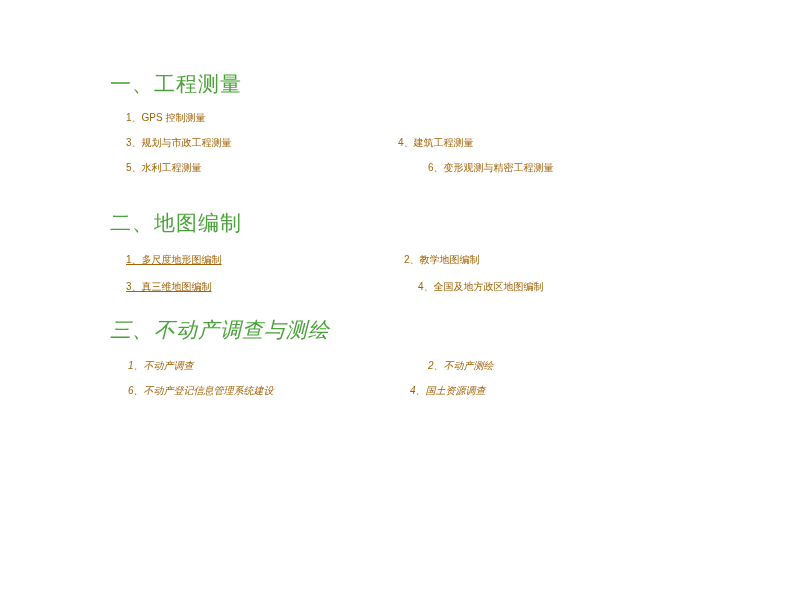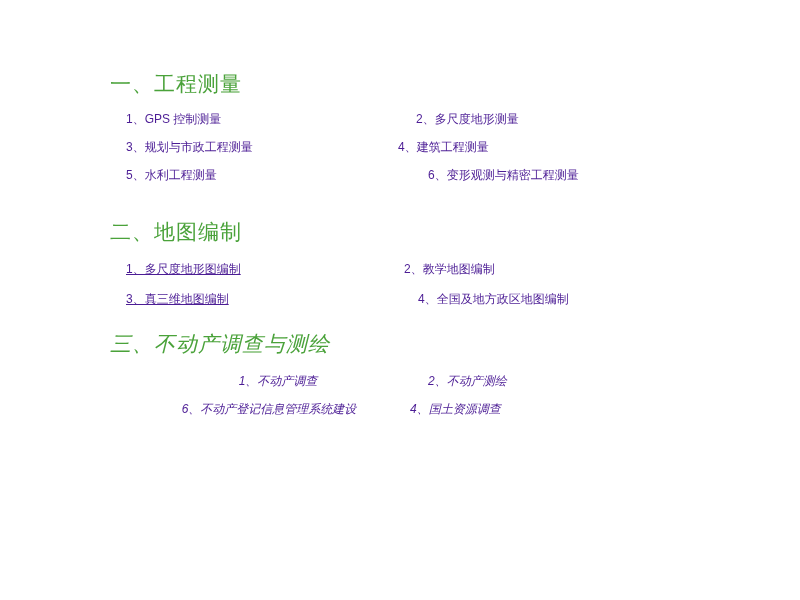--- a/index.html
+++ b/index.html
@@ -50,22 +50,22 @@
   .section-1 .section-title { margin-bottom: 14px; }
   .items {
     display: block;
     margin: 0 0 0 16px;
     padding: 0;
   }
   .item-row {
     display: flex;
     flex-direction: row;
     margin-bottom: 10px;
-    font-size: 12px;
-    color: #4c1d95;
+    font-size: 10px;
+    color: #a16207;
     line-height: 1.4;
   }
   .item {
     white-space: nowrap;
   }
   
   .section-1 .items { margin-left: 16px; }
   .section-1 .item-row { margin-bottom: 11px; }
   .section-1 .item-a { width: 290px; }
   
@@ -75,42 +75,41 @@
   
   .section-2 { margin-top: 34px; }
   .section-2 .items { margin-left: 16px; margin-top: 4px; }
   .section-2 .item-row { margin-bottom: 13px; }
   .section-2 .item-a { width: 278px; text-decoration: underline; }
   .section-2 .row-2 .item-a { width: 292px; }
   .section-2 .row-3 .item-a { width: 290px; }
 
   
   .section-3 { margin-top: 22px; font-style: italic; }
-  .section-3 .items { margin-left: 18px; margin-top: 16px; text-align: center; }
+  .section-3 .items { margin-left: 18px; margin-top: 16px; }
   .section-3 .item-row { margin-bottom: 11px; }
   .section-3 .item-a { width: 300px; }
   .section-3 .row-2 .item-a { width: 282px; }
 
   .section-2 .section-title { margin-bottom: 16px; }
   .section-3 .section-title { font-size: 21px; margin-bottom: 16px; }
 </style>
 </head>
 <body>
 
 <div class="slide">
   <div class="left-bar"></div>
 
   <div class="content">
 
     <div class="section section-1">
       <h2 class="section-title">一、工程测量</h2>
       <div class="items">
         <div class="item-row row-1">
           <span class="item item-a">1、GPS 控制测量</span>
-          <span class="item item-b">2、多尺度地形测量</span>
         </div>
         <div class="item-row row-2">
           <span class="item item-a">3、规划与市政工程测量</span>
           <span class="item item-b">4、建筑工程测量</span>
         </div>
         <div class="item-row row-3">
           <span class="item item-a">5、水利工程测量</span>
           <span class="item item-b">6、变形观测与精密工程测量</span>
         </div>
       </div>

